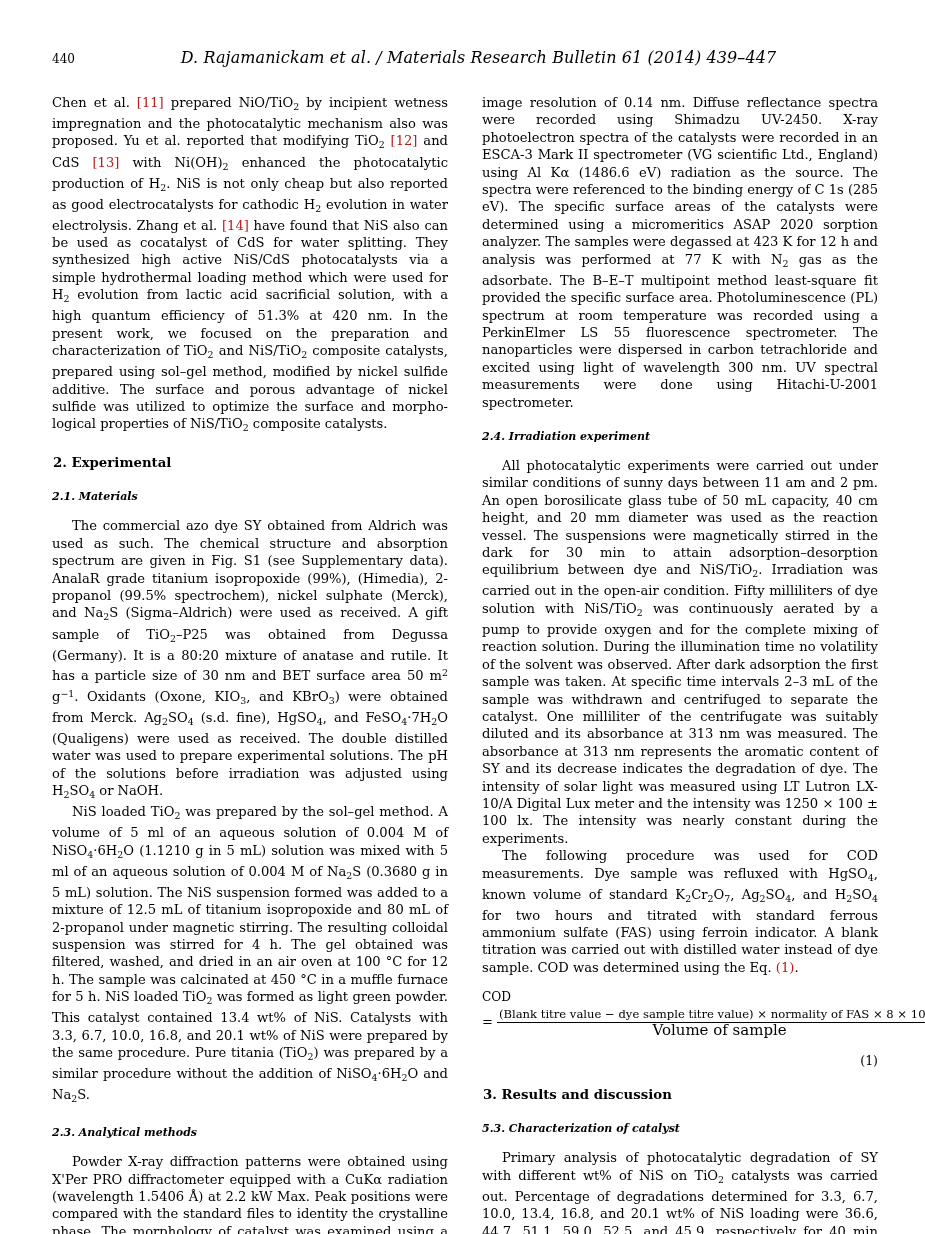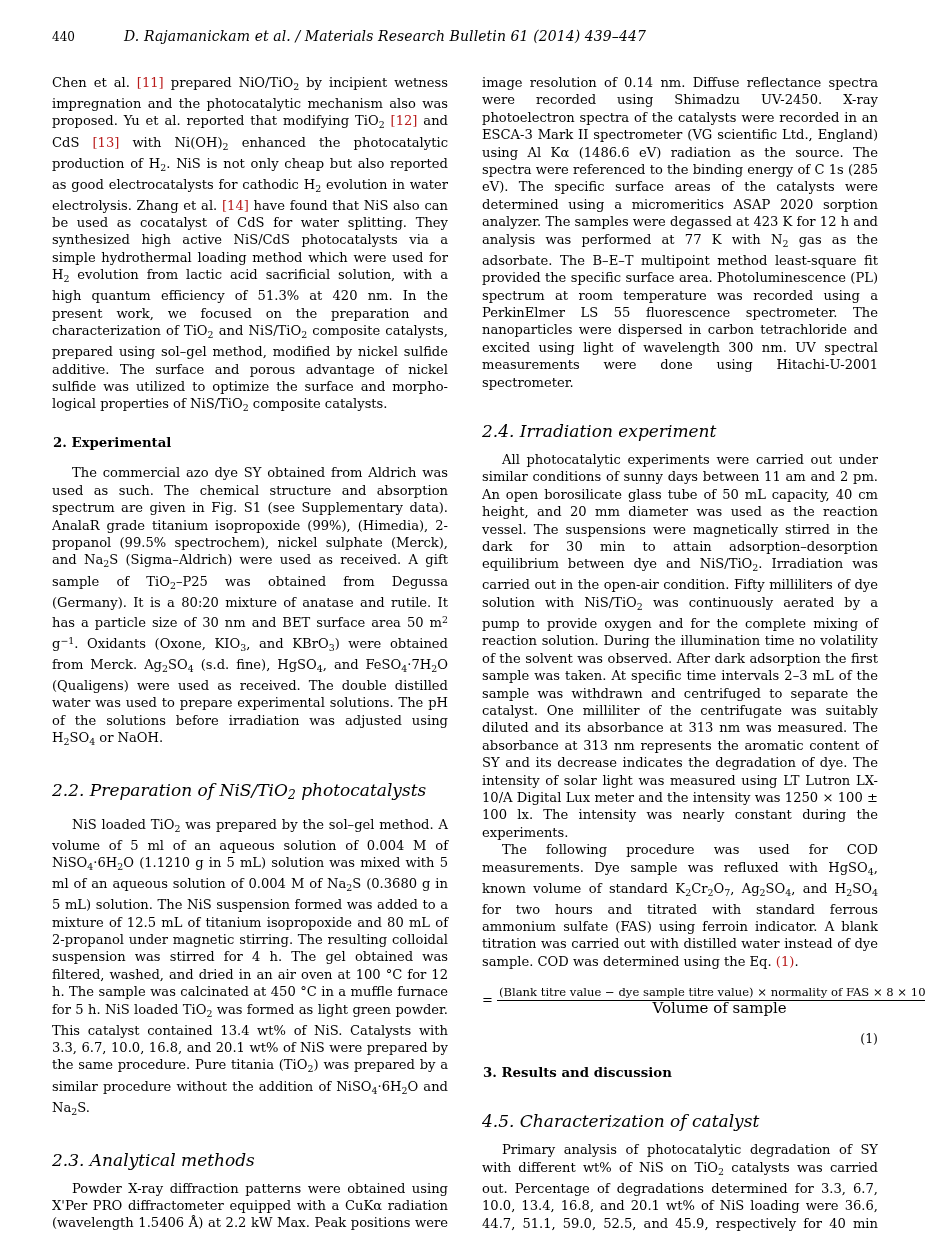--- a/index.html
+++ b/index.html
@@ -14,38 +14,39 @@
     color: #000000;
     position: relative;
     overflow: hidden;
   }
   .page {
     position: absolute;
     left: 0; top: 0;
     width: 925px;
     height: 1036px;
     box-sizing: border-box;
-    padding: 28px 52px 40px 52px;
+    padding: 48px 52px 40px 52px;
   }
   .runhead {
     display: flex;
     align-items: baseline;
     font-size: 11.5px;
     margin-bottom: 30px;
     height: 16px;
   }
   .runhead .pageno {
     font-family: "DejaVu Serif", serif;
     font-size: 12px;
     width: 72px;
   }
   .runhead .cite {
     flex: 1;
+    text-align: center;
     font-style: italic;
-    font-size: 14px;
+    font-size: 16px;
     letter-spacing: 0.1px;
     padding-right: 40px;
   }
   .columns {
     display: flex;
     gap: 34px;
     align-items: flex-start;
   }
   .col {
     width: 396px;
@@ -60,24 +61,25 @@
     hyphens: auto;
   }
   p.indent { text-indent: 20px; }
   .sec-h {
     font-size: 13.3px;
     font-weight: bold;
     margin: 19px 0 13px 1px;
     line-height: 16px;
   }
   .sub-h {
-    font-size: 17px;
+    font-size: 11px;
     font-style: italic;
-    margin: 32px 0 12px 0;
+    margin: 18px 0 12px 0;
     line-height: 16px;
+    font-weight: bold;
   }
   .lnk { color: #b91c1c; }
   sub { font-size: 0.72em; vertical-align: -0.28em; }
   sup { font-size: 0.72em; vertical-align: 0.45em; }
   .eqwrap {
     margin-top: 14px;
     font-size: 12.4px;
   }
   .eq-label {
     font-size: 12.2px;
@@ -124,24 +126,24 @@
   </div>
 
   <div class="columns">
 
     <div class="col">
 
       <p class="body"><span>Chen et al. </span><span class="lnk">[11]</span><span> prepared NiO/TiO</span><sub>2</sub><span> by incipient wetness impregnation and the photocatalytic mechanism also was proposed. Yu et al. reported that modifying TiO</span><sub>2</sub><span> </span><span class="lnk">[12]</span><span> and CdS </span><span class="lnk">[13]</span><span> with Ni(OH)</span><sub>2</sub><span> enhanced the photocatalytic production of H</span><sub>2</sub><span>. NiS is not only cheap but also reported as good electrocatalysts for cathodic H</span><sub>2</sub><span> evolution in water electrolysis. Zhang et al. </span><span class="lnk">[14]</span><span> have found that NiS also can be used as cocatalyst of CdS for water splitting. They synthesized high active NiS/CdS photocatalysts via a simple hydrothermal loading method which were used for H</span><sub>2</sub><span> evolution from lactic acid sacrificial solution, with a high quantum efficiency of 51.3% at 420 nm. In the present work, we focused on the preparation and characterization of TiO</span><sub>2</sub><span> and NiS/TiO</span><sub>2</sub><span> composite catalysts, prepared using sol–gel method, modified by nickel sulfide additive. The surface and porous advantage of nickel sulfide was utilized to optimize the surface and morpho-logical properties of NiS/TiO</span><sub>2</sub><span> composite catalysts.</span></p>
 
       <div class="sec-h">2. Experimental</div>
 
+      <div class="sub-h">2.1. Materials</div>
 
       <p class="body indent"><span>The commercial azo dye SY obtained from Aldrich was used as such. The chemical structure and absorption spectrum are given in Fig. S1 (see Supplementary data). AnalaR grade titanium isopropoxide (99%), (Himedia), 2-propanol (99.5% spectrochem), nickel sulphate (Merck), and Na</span><sub>2</sub><span>S (Sigma–Aldrich) were used as received. A gift sample of TiO</span><sub>2</sub><span>–P25 was obtained from Degussa (Germany). It is a 80:20 mixture of anatase and rutile. It has a particle size of 30 nm and BET surface area 50 m</span><sup>2</sup><span> g</span><sup>−1</sup><span>. Oxidants (Oxone, KIO</span><sub>3</sub><span>, and KBrO</span><sub>3</sub><span>) were obtained from Merck. Ag</span><sub>2</sub><span>SO</span><sub>4</sub><span> (s.d. fine), HgSO</span><sub>4</sub><span>, and FeSO</span><sub>4</sub><span>·7H</span><sub>2</sub><span>O (Qualigens) were used as received. The double distilled water was used to prepare experimental solutions. The pH of the solutions before irradiation was adjusted using H</span><sub>2</sub><span>SO</span><sub>4</sub><span> or NaOH.</span></p>
 
-      <div class="sub-h"><span>2.2. Preparation of NiS/TiO</span><sub>2</sub><span> photocatalysts</span></div>
 
       <p class="body indent"><span>NiS loaded TiO</span><sub>2</sub><span> was prepared by the sol–gel method. A volume of 5 ml of an aqueous solution of 0.004 M of NiSO</span><sub>4</sub><span>·6H</span><sub>2</sub><span>O (1.1210 g in 5 mL) solution was mixed with 5 ml of an aqueous solution of 0.004 M of Na</span><sub>2</sub><span>S (0.3680 g in 5 mL) solution. The NiS suspension formed was added to a mixture of 12.5 mL of titanium isopropoxide and 80 mL of 2-propanol under magnetic stirring. The resulting colloidal suspension was stirred for 4 h. The gel obtained was filtered, washed, and dried in an air oven at 100 °C for 12 h. The sample was calcinated at 450 °C in a muffle furnace for 5 h. NiS loaded TiO</span><sub>2</sub><span> was formed as light green powder. This catalyst contained 13.4 wt% of NiS. Catalysts with 3.3, 6.7, 10.0, 16.8, and 20.1 wt% of NiS were prepared by the same procedure. Pure titania (TiO</span><sub>2</sub><span>) was prepared by a similar procedure without the addition of NiSO</span><sub>4</sub><span>·6H</span><sub>2</sub><span>O and Na</span><sub>2</sub><span>S.</span></p>
 
       <div class="sub-h">2.3. Analytical methods</div>
 
       <p class="body indent">Powder X-ray diffraction patterns were obtained using X'Per PRO diffractometer equipped with a CuKα radiation (wavelength 1.5406 Å) at 2.2 kW Max. Peak positions were compared with the standard files to identity the crystalline phase. The morphology of catalyst was examined using a JEOL JSM-6701F cold high resolution scanning electron microscope (HR-SEM) equipped with OXFORD energy dispersive X-ray spectrum (EDS). Before HR-SEM measure-ments, the samples were mounted on a gold platform placed in the scanning electron microscope for subsequent analysis at various magnifications. High-resolution transmission electron microscopy (HR-TEM) images were taken using a JEOL-JEM-2010 UHR instru-ment operated at an acceleration voltage of 200 kV with a lattice</p>
 
     </div>
 
     <div class="col">
@@ -149,31 +151,32 @@
       <p class="body"><span>image resolution of 0.14 nm. Diffuse reflectance spectra were recorded using Shimadzu UV-2450. X-ray photoelectron spectra of the catalysts were recorded in an ESCA-3 Mark II spectrometer (VG scientific Ltd., England) using Al Kα (1486.6 eV) radiation as the source. The spectra were referenced to the binding energy of C 1s (285 eV). The specific surface areas of the catalysts were determined using a micromeritics ASAP 2020 sorption analyzer. The samples were degassed at 423 K for 12 h and analysis was performed at 77 K with N</span><sub>2</sub><span> gas as the adsorbate. The B–E–T multipoint method least-square fit provided the specific surface area. Photoluminescence (PL) spectrum at room temperature was recorded using a PerkinElmer LS 55 fluorescence spectrometer. The nanoparticles were dispersed in carbon tetrachloride and excited using light of wavelength 300 nm. UV spectral measurements were done using Hitachi-U-2001 spectrometer.</span></p>
 
       <div class="sub-h">2.4. Irradiation experiment</div>
 
       <p class="body indent"><span>All photocatalytic experiments were carried out under similar conditions of sunny days between 11 am and 2 pm. An open borosilicate glass tube of 50 mL capacity, 40 cm height, and 20 mm diameter was used as the reaction vessel. The suspensions were magnetically stirred in the dark for 30 min to attain adsorption–desorption equilibrium between dye and NiS/TiO</span><sub>2</sub><span>. Irradiation was carried out in the open-air condition. Fifty milliliters of dye solution with NiS/TiO</span><sub>2</sub><span> was continuously aerated by a pump to provide oxygen and for the complete mixing of reaction solution. During the illumination time no volatility of the solvent was observed. After dark adsorption the first sample was taken. At specific time intervals 2–3 mL of the sample was withdrawn and centrifuged to separate the catalyst. One milliliter of the centrifugate was suitably diluted and its absorbance at 313 nm was measured. The absorbance at 313 nm represents the aromatic content of SY and its decrease indicates the degradation of dye. The intensity of solar light was measured using LT Lutron LX-10/A Digital Lux meter and the intensity was 1250 × 100 ± 100 lx. The intensity was nearly constant during the experiments.</span></p>
 
 
       <p class="body indent"><span>The following procedure was used for COD measurements. Dye sample was refluxed with HgSO</span><sub>4</sub><span>, known volume of standard K</span><sub>2</sub><span>Cr</span><sub>2</sub><span>O</span><sub>7</sub><span>, Ag</span><sub>2</sub><span>SO</span><sub>4</sub><span>, and H</span><sub>2</sub><span>SO</span><sub>4</sub><span> for two hours and titrated with standard ferrous ammonium sulfate (FAS) using ferroin indicator. A blank titration was carried out with distilled water instead of dye sample. COD was determined using the Eq. </span><span class="lnk">(1)</span><span>.</span></p>
 
       <div class="eqwrap">
+        <div class="eq-label">COD</div>
         <div class="eq-row">
           <span class="eq-eq">=</span>
           <span class="frac">
             <span class="num">(Blank titre value − dye sample titre value) × normality of FAS × 8 × 1000</span>
             <span class="den">Volume of sample</span>
           </span>
         </div>
         <div class="eq-num">(1)</div>
       </div>
 
       <div class="sec-h">3. Results and discussion</div>
 
-      <div class="sub-h">4.5. Characterization of catalyst</div>
+      <div class="sub-h">5.3. Characterization of catalyst</div>
 
       <p class="body indent"><span>Primary analysis of photocatalytic degradation of SY with different wt% of NiS on TiO</span><sub>2</sub><span> catalysts was carried out. Percentage of degradations determined for 3.3, 6.7, 10.0, 13.4, 16.8, and 20.1 wt% of NiS loading were 36.6, 44.7, 51.1, 59.0, 52.5, and 45.9, respectively for 40 min irradiation. The catalyst loaded with 13.4 wt% of NiS was found to be the most efficient. Hence, 13.4 wt% NiS was taken as optimum concentration of NiS on TiO</span></p>
 
     </div>
   </div>
 </div>
 
 </body></html>

